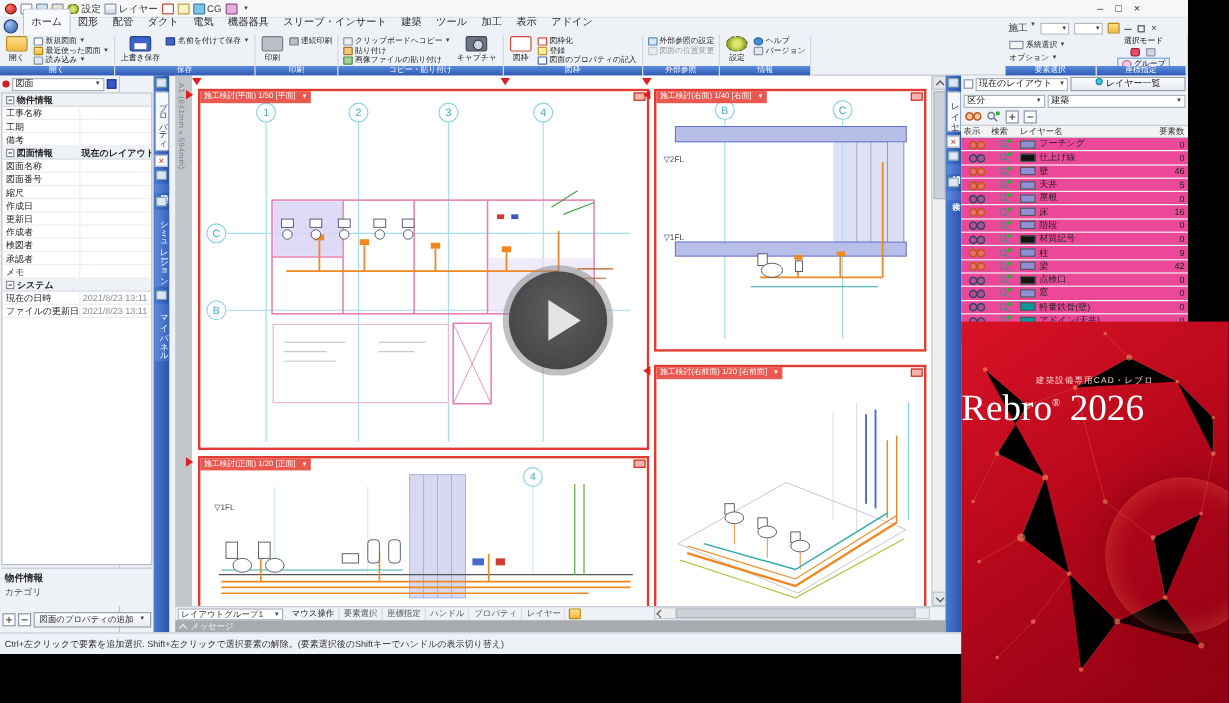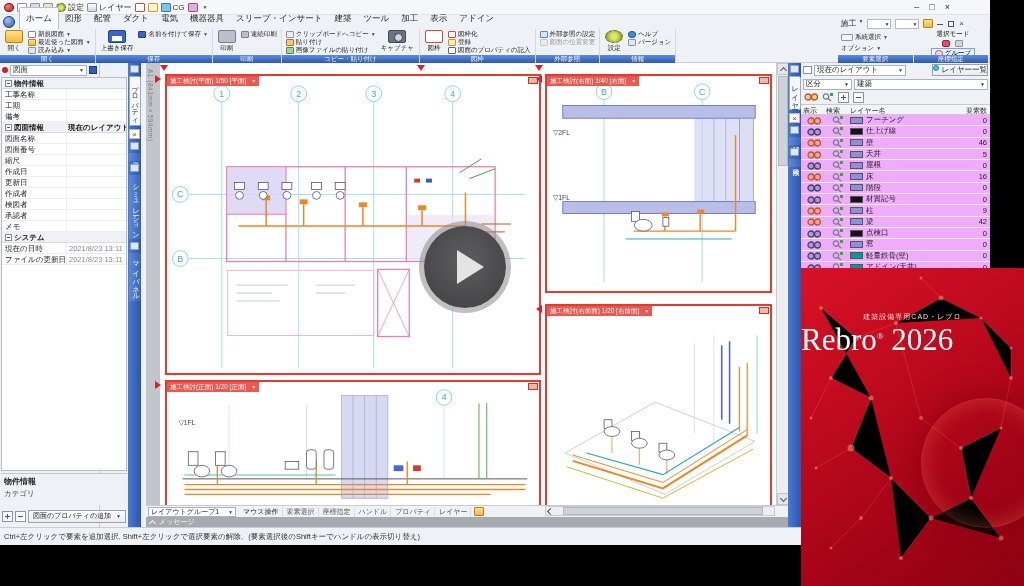--- a/index.html
+++ b/index.html
@@ -140,26 +140,26 @@
   .mbtn:first-child{color:#222}
   .hscroll{position:absolute;right:13px;top:443px;width:230px;height:10px;background:#eceef0;border:1px solid #c8ccd2;display:flex;align-items:center}
   .hthumb{margin-left:10px;width:200px;height:8px;background:#cdd2d8;border:1px solid #b2b8c0}
   .msgrow{position:absolute;left:0;top:454px;width:100%;height:10px;background:#a7abb0;display:flex;align-items:center;gap:4px;padding-left:4px}
   .msgtab{font-size:7px;color:#f4f4f4;display:flex;align-items:center;gap:3px}
   
   .rpanel{position:absolute;left:801px;top:63px;width:189px;height:464px;background:#eef1f5;font-size:7.5px;color:#222}
   .rp-row{display:flex;align-items:center;gap:2px;padding:1px 2px;height:14px}
   .rcombo{height:11px;border:1px solid #aab2bc;background:#fff;display:flex;align-items:center;justify-content:space-between;padding:0 2px;white-space:nowrap;overflow:hidden}
   .layoutico{width:9px;height:8px;border:1px solid #8a94a4;background:#fff}
-  .llbtn{margin-left:auto;height:12px;border:1px solid #9aa2ae;background:linear-gradient(#fdfdfd,#e7ebf0);display:flex;align-items:flex-start;gap:2px;padding:0 0;white-space:nowrap}
+  .llbtn{margin-left:auto;height:12px;border:1px solid #9aa2ae;background:linear-gradient(#fdfdfd,#e7ebf0);display:flex;align-items:flex-start;gap:2px;padding:0 20px;white-space:nowrap}
   .cyandot{width:6px;height:6px;border-radius:50%;background:#3ec8dc;border:1px solid #1a8ca0}
   .rtools{display:flex;align-items:center;gap:4px;height:13px;padding:0 3px}
   .lheadrow{display:flex;height:11px;line-height:11px;background:#f2f4f6;border:1px solid #c6ccd2;border-left:none;border-right:none;font-size:7px;color:#333}
   .c-show{width:25px;padding-left:2px}.c-find{width:24px}.c-name{flex:1}.c-count{width:32px;text-align:right;padding-right:3px}
-  #layer-rows{background:#f0abfc;border-bottom:1px solid #a21caf}
+  #layer-rows{background:#ec4899;border-bottom:1px solid #a21caf}
   .lrow{display:flex;align-items:center;height:11.3px;border-bottom:1px solid #f0f1f4}
   .lg{width:25px;display:flex;justify-content:center}
   .ls{width:24px;display:flex;justify-content:center}
   .lsw{width:13px;height:7px;border:1px solid #555;margin-right:3px;flex:none}
   .lname{flex:1;white-space:nowrap;overflow:hidden;font-size:7.5px}
   .lcount{width:32px;text-align:right;padding-right:3px;font-size:7.5px}
   
   .statusbar{position:absolute;left:0;top:527px;width:990px;height:18px;background:#eef1f5;border-top:1px solid #c6ccd5;display:flex;align-items:center;font-size:7.5px;color:#333;padding:0 192px 0 4px}
   .hint{white-space:nowrap;overflow:hidden}
   .sright{margin-left:auto;display:flex;align-items:center;gap:4px}
@@ -809,21 +809,21 @@
       <span class="rcombo" style="width:92px">
           <span>現在のレイアウト</span>
           <span class="dd">▼</span>
         </span>
       <span class="llbtn">
           <span class="cyandot"></span>
           <span>レイヤー一覧</span>
         </span>
     </div>
     <div class="rp-row">
-      <span class="rcombo" style="width:49px">
+      <span class="rcombo" style="width:68px">
           <span>区分</span>
           <span class="dd">▼</span>
         </span>
       <span class="rcombo" style="flex:1">
           <span>建築</span>
           <span class="dd">▼</span>
         </span>
     </div>
     <div class="rtools">
       <span id="tool-glasses"><svg width="14" height="9">

